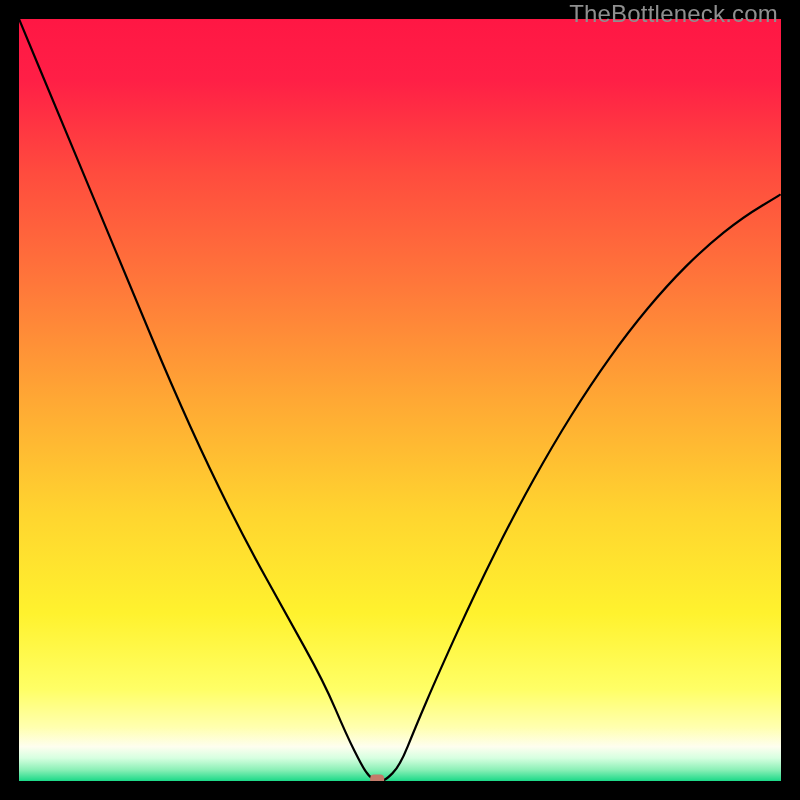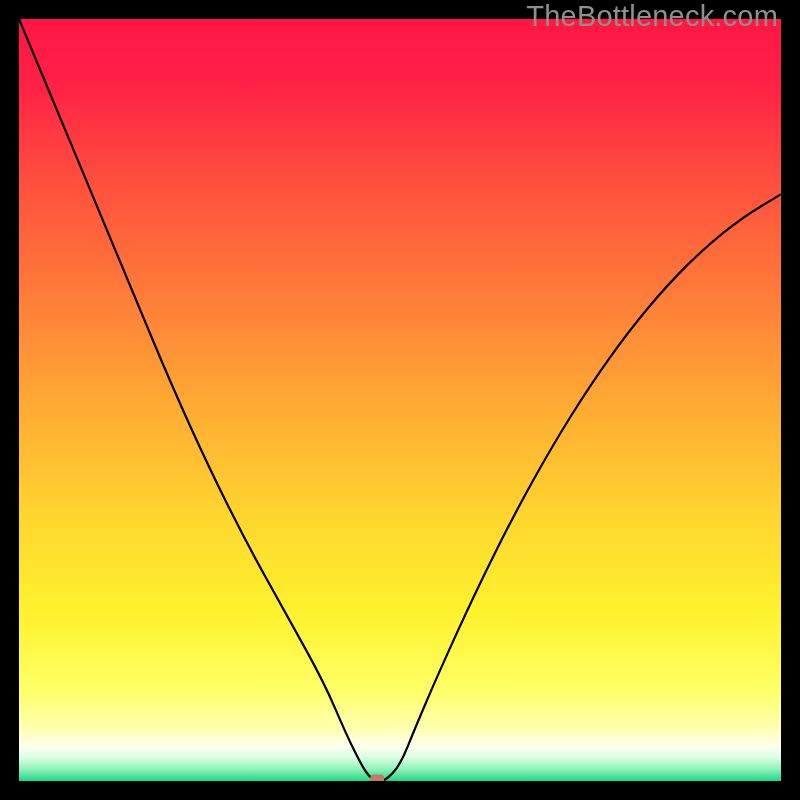--- a/index.html
+++ b/index.html
@@ -24,21 +24,21 @@
     left: 0;
     top: 0;
     width: 762px;
     height: 762px;
   }
   .watermark {
     position: absolute;
     top: 0px;
     right: 22px;
     color: #8f8f8f;
-    font-size: 29px;
+    font-size: 24px;
     font-weight: 500;
     letter-spacing: 0.2px;
     user-select: none;
   }
 </style>
 </head>
 <body>
 
 <div class="frame">
   <svg class="plot" viewBox="0 0 762 762">

